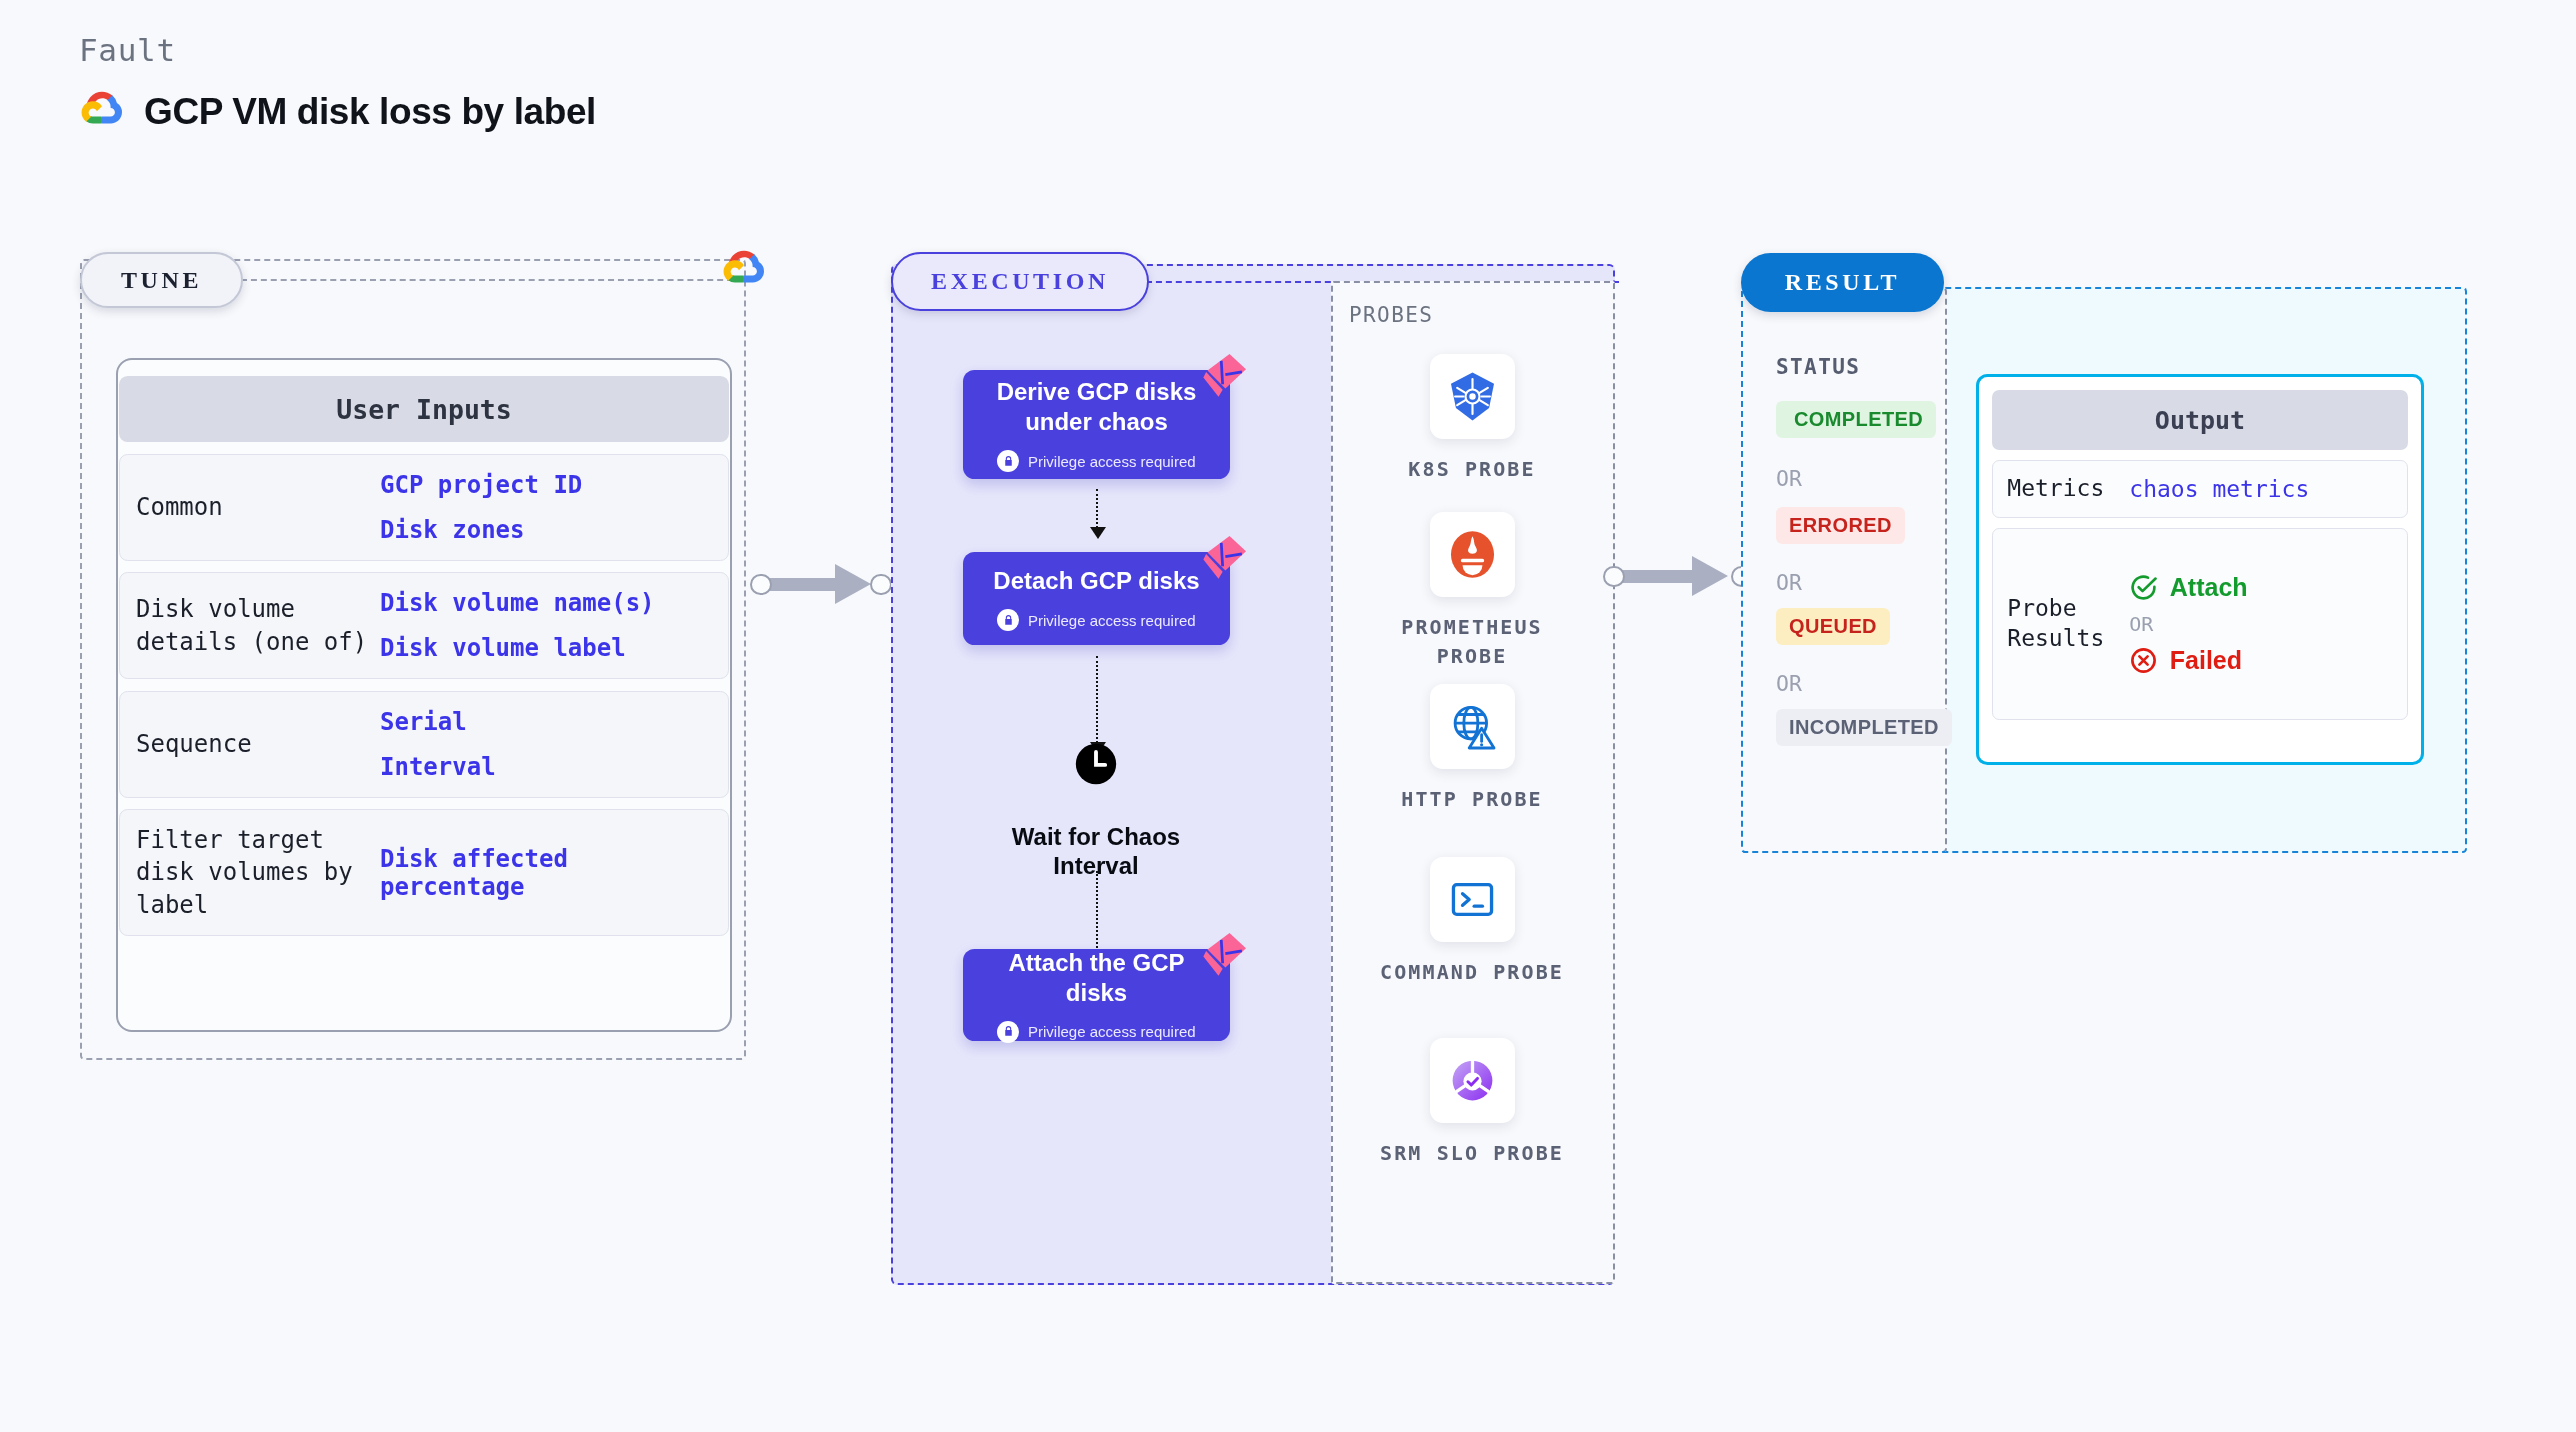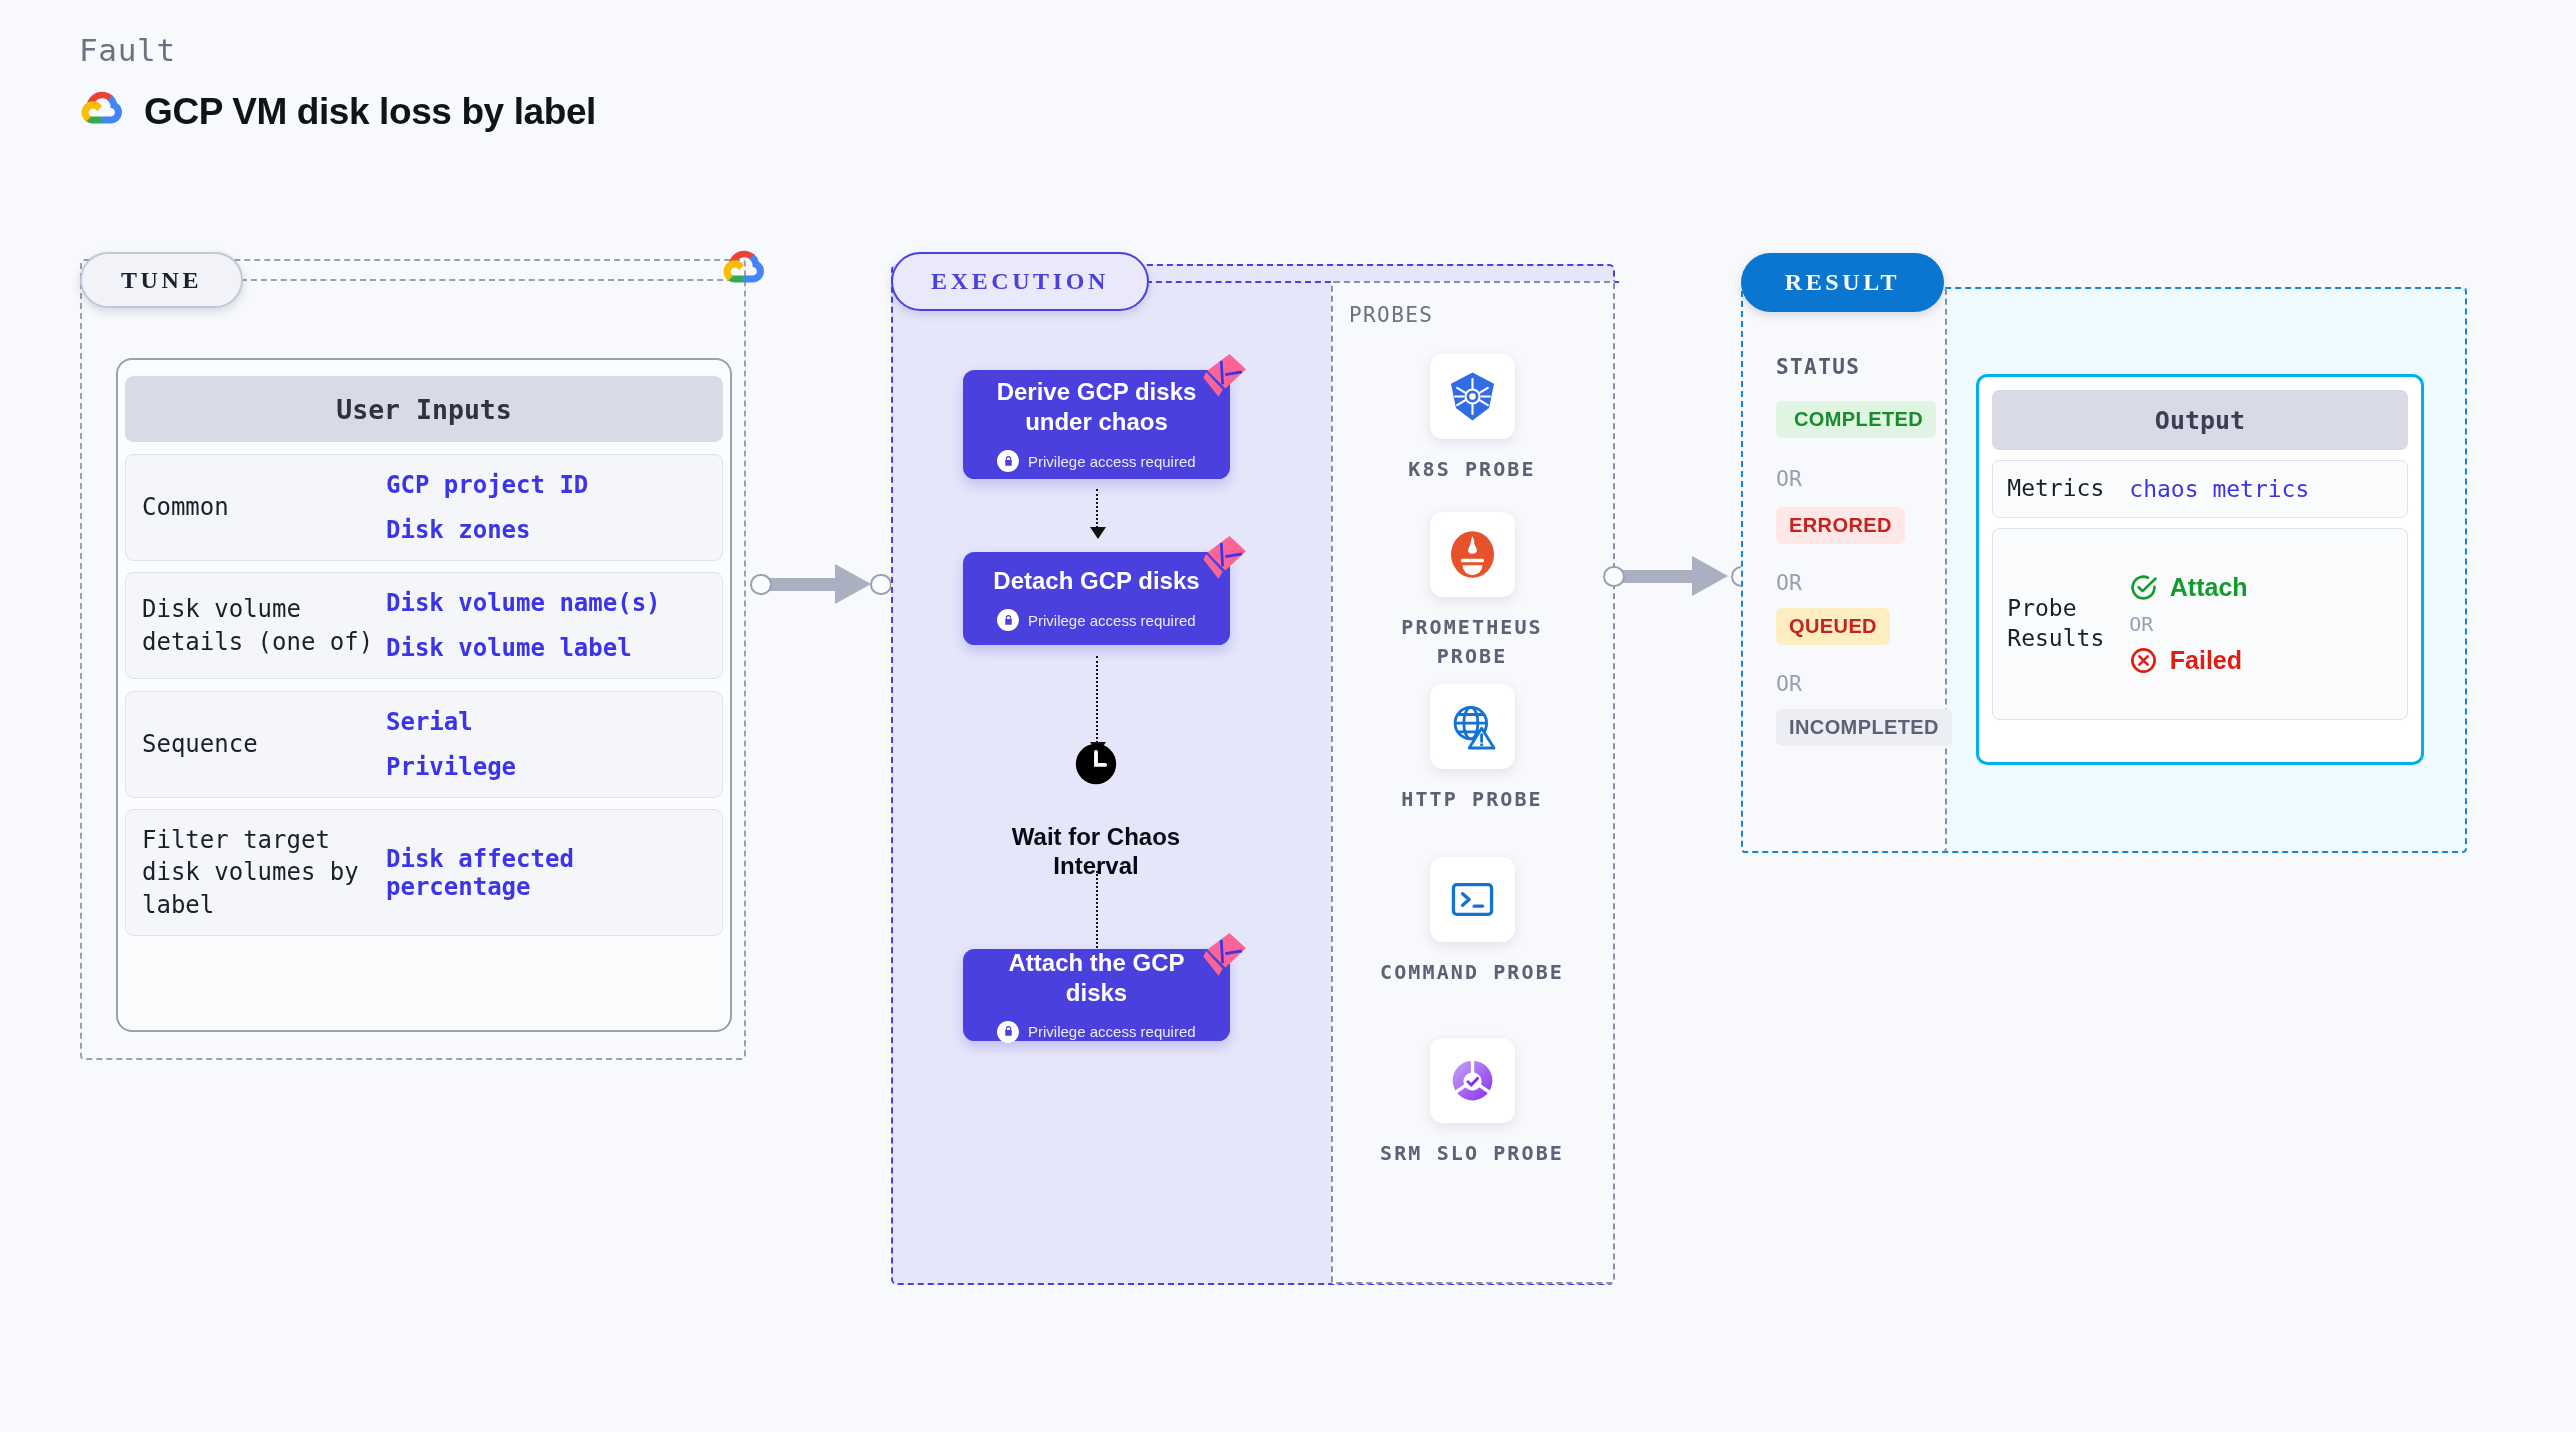--- a/index.html
+++ b/index.html
@@ -39,21 +39,21 @@
                border: 2.1px dashed #9aa0b0; border-radius: 4.3px; background: transparent; }
   #tune-badge { left: 80px; top: 252px; width: 163px; height: 56px;
                 background: #f1f3f8; border: 2.1px solid #c4c8d6; color: #1c2130; font-size: 24px; }
   #tune-dash { position: absolute; left: 241px; top: 279px; width: 502px; height: 0;
                border-top: 2.9px dashed #9aa0b0; }
   #tune-gcp { position: absolute; left: 722px; top: 249px; }
 
   .inputs-card {
     position: absolute; left: 116px; top: 358px; width: 616px; height: 674px;
     background: #fbfcfe; border: 2.9px solid #9aa0b0; border-radius: 16px;
-    padding: 16px 7px;
+    padding: 16px 1px;
   }
   .inputs-head {
     background: #d8dae6; border-radius: 8.6px; height: 66px;
     display: flex; align-items: center; justify-content: center;
     font-family: "DejaVu Sans Mono", monospace; font-size: 26.5px; color: #2e3342; font-weight: bold;
   }
   .inputs-row {
     margin-top: 11.5px; background: #f5f6fa; border: 1.4px solid #dfe2ec; border-radius: 8.6px;
     display: flex; align-items: center; padding: 14.3px 16px; min-height: 107px;
   }
@@ -218,21 +218,21 @@
       <div class="rv">
         <span>Disk volume name(s)</span>
         <span>Disk volume label</span>
       </div>
     </div>
 
     <div class="inputs-row">
       <div class="rk">Sequence</div>
       <div class="rv">
         <span>Serial</span>
-        <span>Privilege</span>
+        <span>Interval</span>
       </div>
     </div>
 
     <div class="inputs-row">
       <div class="rk">Filter target disk volumes by label</div>
       <div class="rv">
         <span>Disk affected percentage</span>
       </div>
     </div>
   </div>

